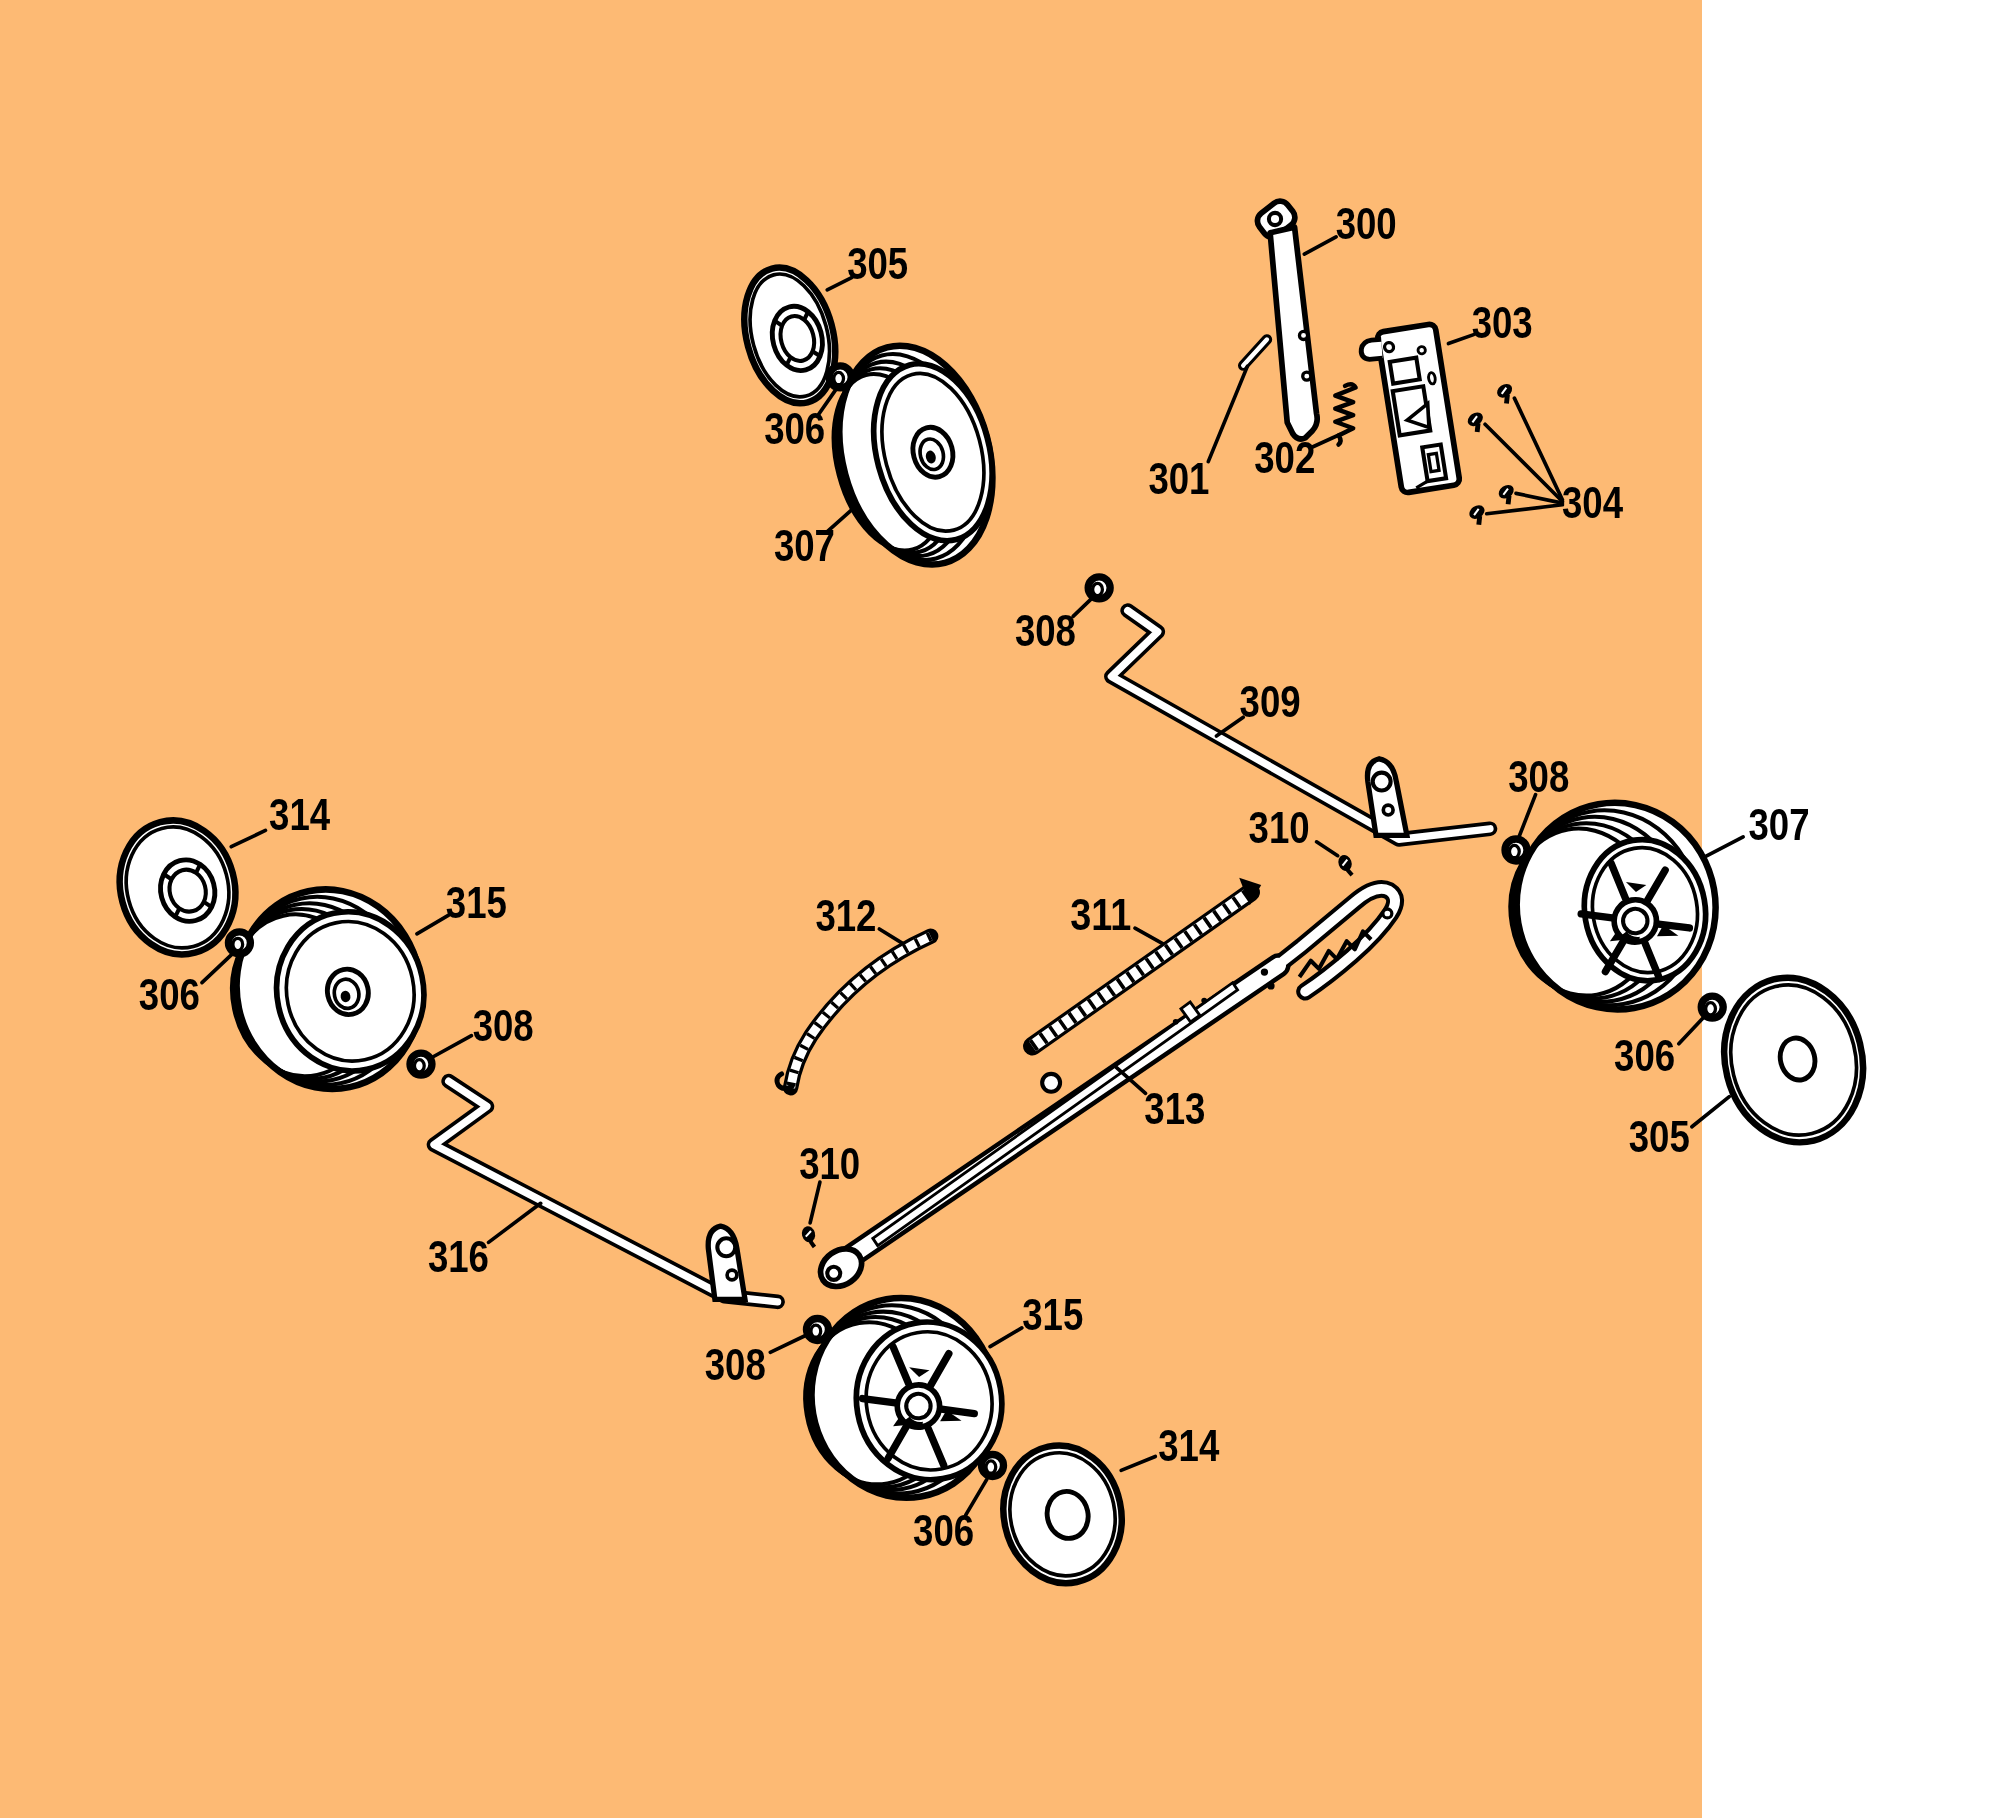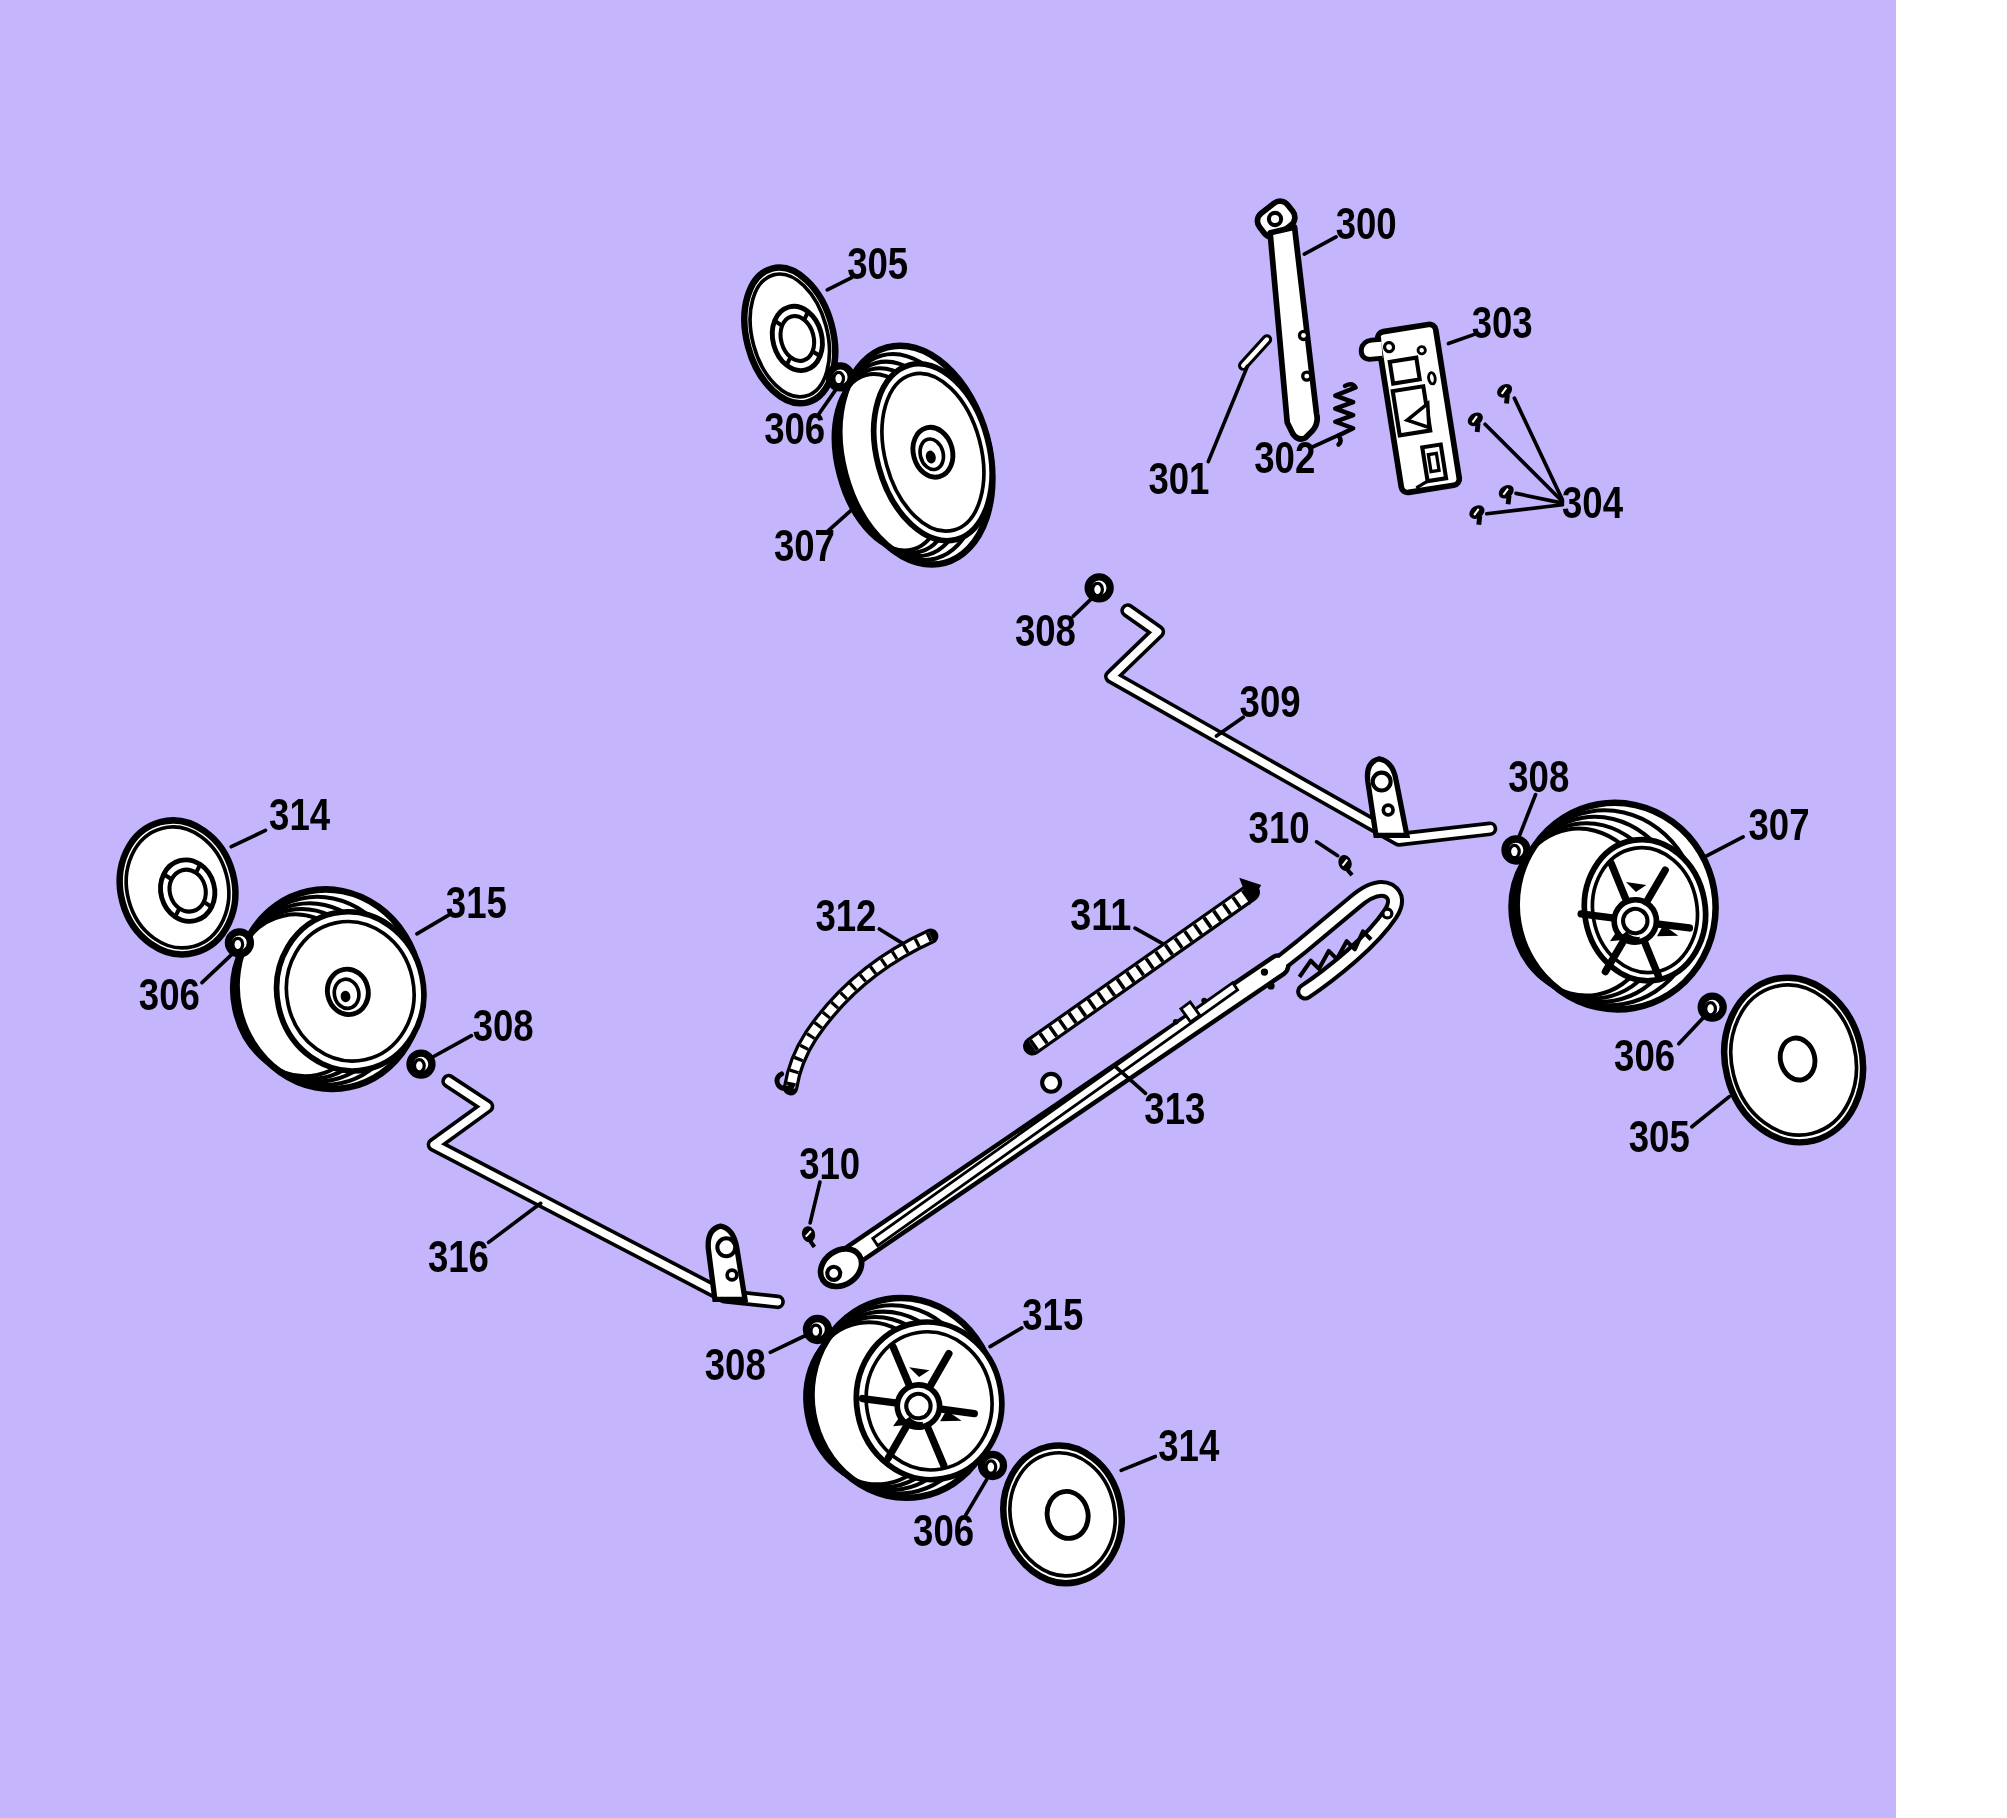--- a/index.html
+++ b/index.html
@@ -1,16 +1,16 @@
 <!DOCTYPE html>
 <html style="font-size:13px"><head>
 <meta charset="utf-8">
 <style>
   html,body{margin:0;padding:0;background:#ffffff;}
-  .stage{width:1896px;height:1818px;position:relative;background:#c4b5fd;}
+  .stage{width:1702px;height:1818px;position:relative;background:#fdba74;}
   svg{display:block;}
   .callout{font-family:"Liberation Sans",sans-serif;font-weight:700;font-size:54px;fill:#000;}
   .ld{stroke:#000;stroke-width:4.5;fill:none;stroke-linecap:round;}
   .ol{fill:#fff;stroke:#000;stroke-width:8;}
   .ln{fill:none;stroke:#000;}
 </style>
 </head>
 <body>
 
 <div class="stage">

